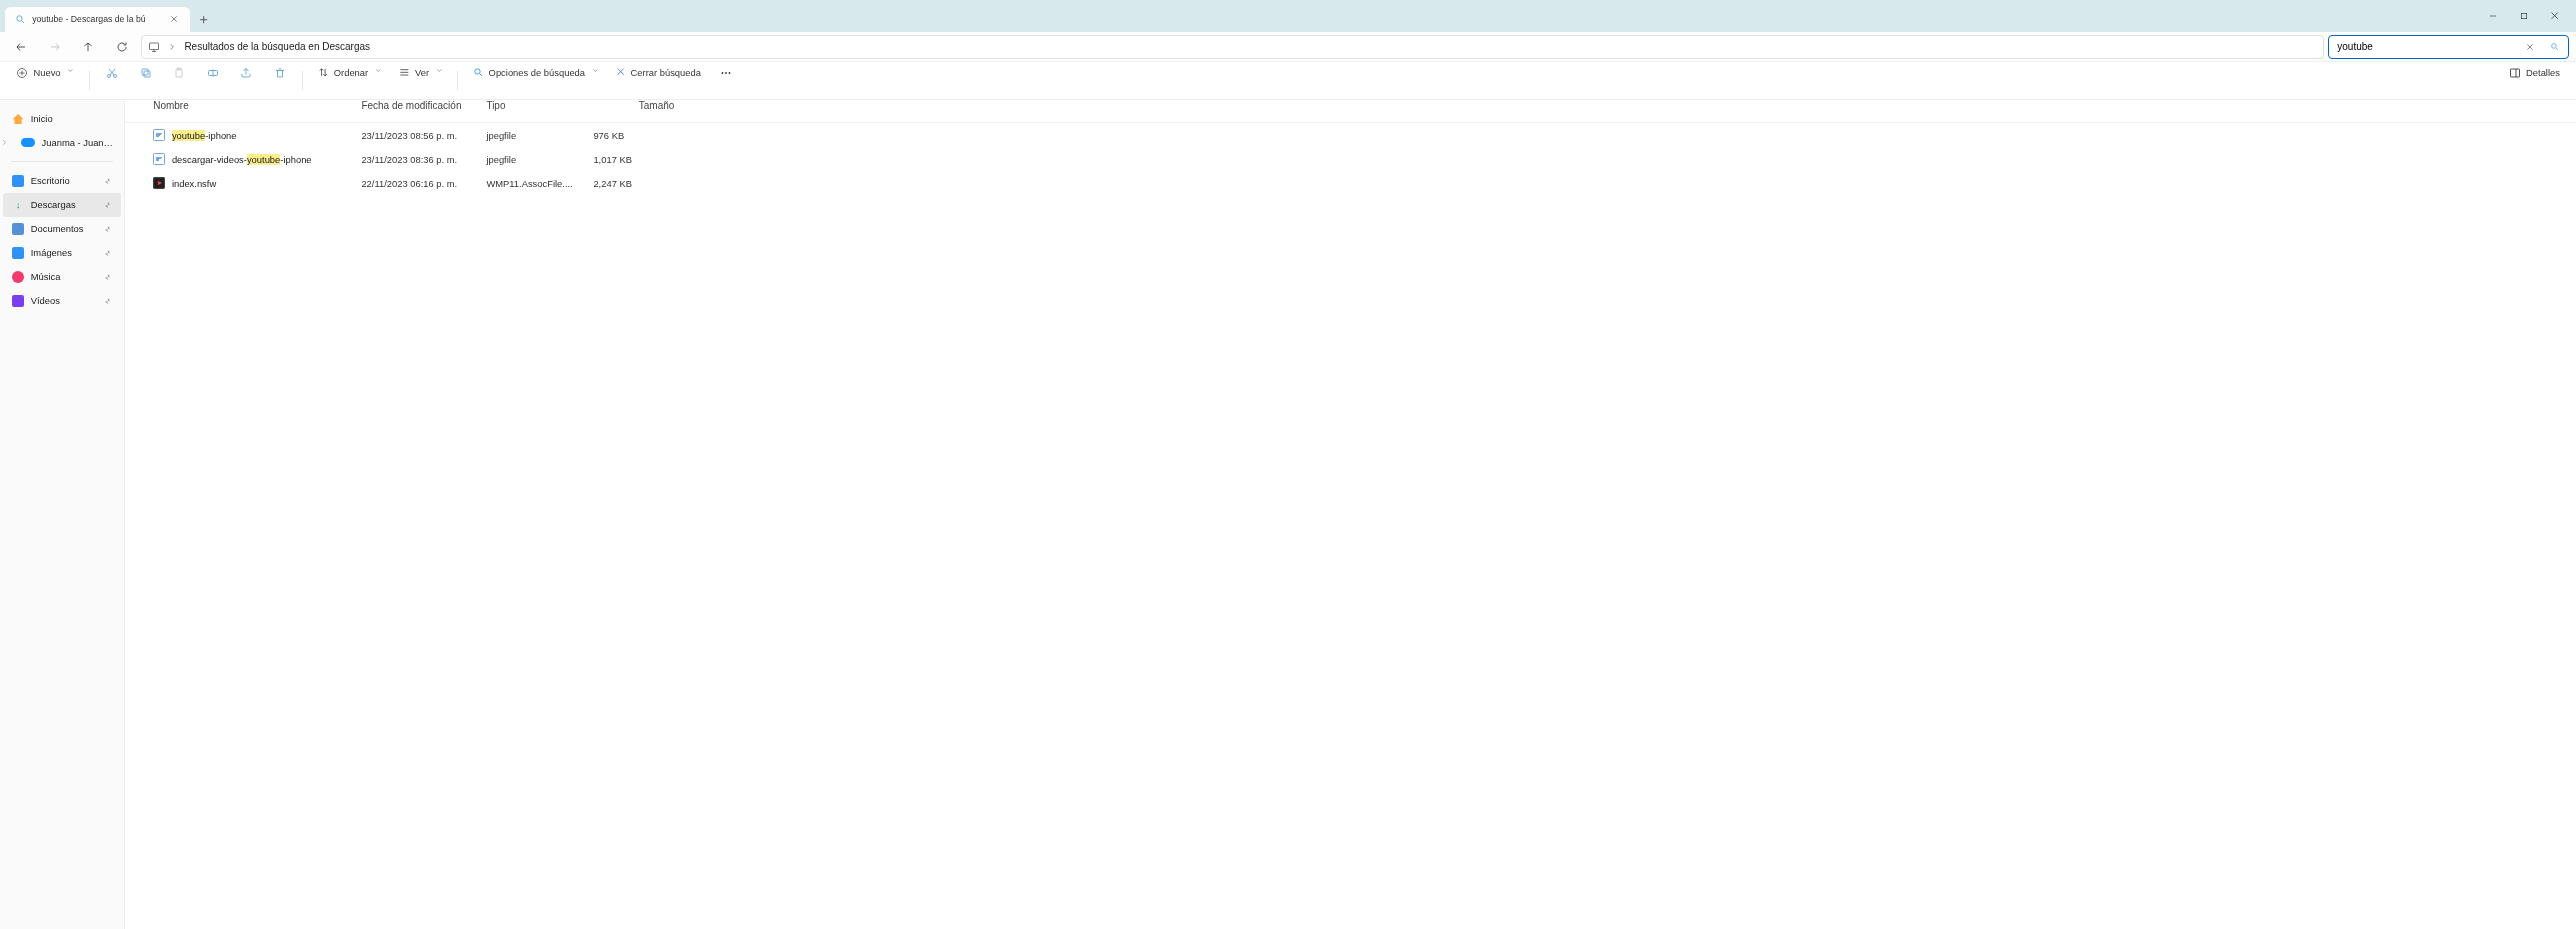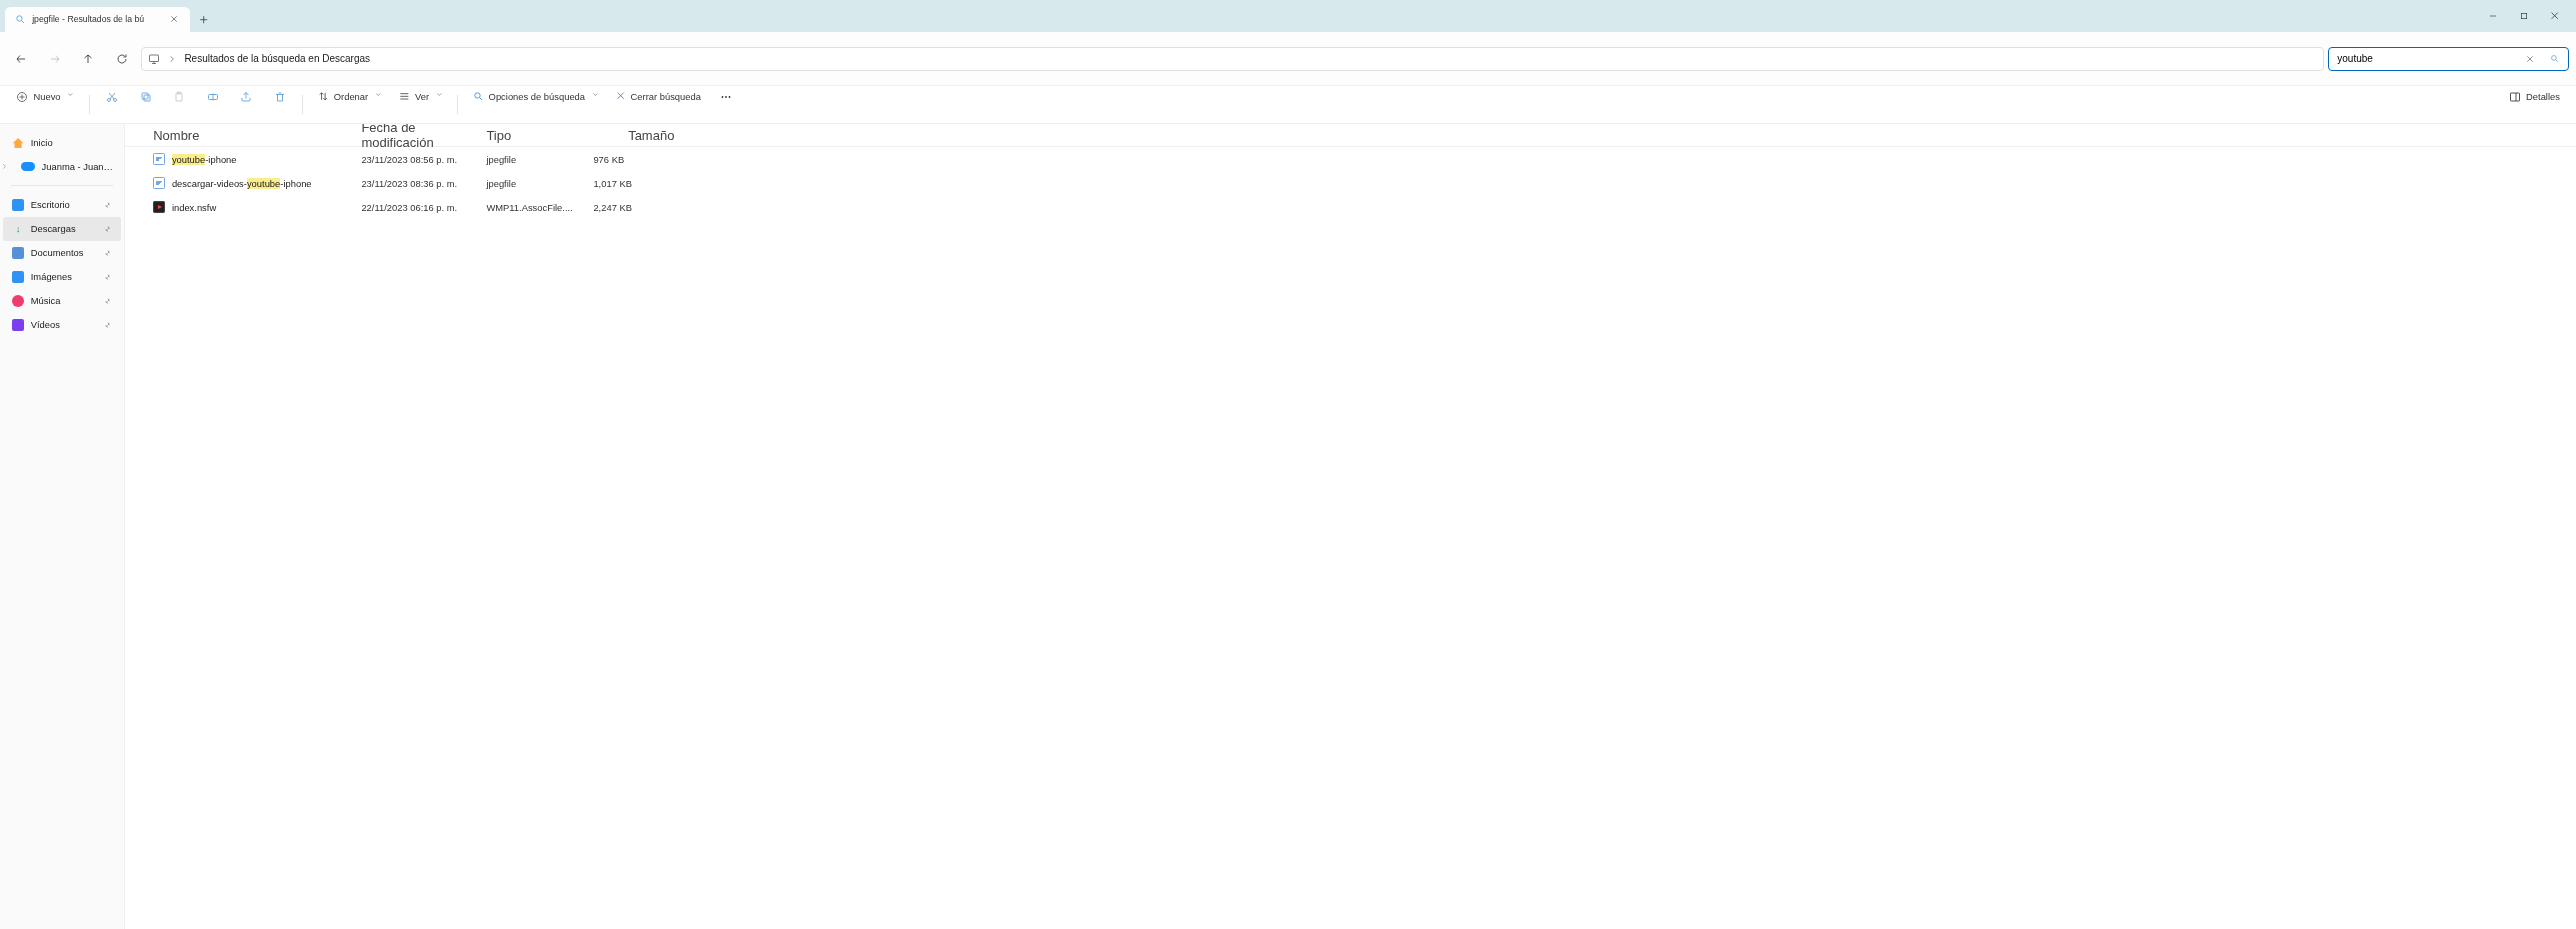--- a/index.html
+++ b/index.html
@@ -30,21 +30,21 @@
 .tab .label { flex: 1; white-space: nowrap; overflow: hidden; text-overflow: ellipsis; font-size: 8.7px; }
 .tab .close { width: 13.4px; height: 13.4px; display: flex; align-items: center; justify-content: center; color: #555; border-radius: 2.7px; }
 .newtab {
   width: 27px; height: 25.5px; display: flex; align-items: center; justify-content: center; color: #333;
 }
 .titlebar-spacer { flex: 1; }
 .sys-btn { width: 31px; height: 32px; display: flex; align-items: center; justify-content: center; color: #333; }
 
 
 .navbar {
-  height: 54px;
+  height: 30px;
   background: #fdfdfd;
   border-bottom: 0.7px solid #f0f0f0;
   display: flex;
   align-items: center;
   padding: 0 6.7px;
   gap: 4px;
 }
 .nav-btn {
   width: 29.5px; height: 27px; display: flex; align-items: center; justify-content: center; border-radius: 2.7px; color: #333;
 }
@@ -110,22 +110,22 @@
 .side-item .lbl { flex: 1; overflow: hidden; text-overflow: ellipsis; font-size: 9.4px; }
 .side-item.sel { background: #e8e8e8; font-weight: 400; }
 .side-sep { height: 0.7px; background: #e6e6e6; margin: 6.7px 10.7px; }
 .side-indent { padding-left: 4px; display: flex; align-items: center; gap: 2.7px; }
 .pin { width: 9.4px; color: #8a8a8a; display: flex; align-items: center; justify-content: center; }
 
 .content { flex: 1; display: flex; flex-direction: column; overflow: auto; position: relative; }
 
 
 .cols {
-  height: 23px; display: flex; align-items: center; padding: 0 13.4px;
-  border-bottom: 0.7px solid #f0f0f0; color: #444; font-size: 13px;
+  height: 23px; display: flex; align-items: flex-start; padding: 0 13.4px;
+  border-bottom: 0.7px solid #f0f0f0; color: #444; font-size: 10px;
 }
 .col-name { width: 223px; padding-left: 14.8px; }
 .col-date { width: 125px; position: relative; }
 .col-type { width: 107px; }
 .col-size { width: 81px; text-align: right; }
 .col-date .sort-caret { position: absolute; top: -1.3px; left: 50%; transform: translateX(-50%); color: #777; }
 
 
 .group-h { display: flex; align-items: center; gap: 5.4px; padding: 6.7px 10.7px 4px 10.7px; color: #444; font-size: 10px; }
 .row {
@@ -169,21 +169,21 @@
 <body>
 
 <div class="titlebar">
   <div class="tab">
     <span>
       <svg width="10.7" height="10.7" viewBox="0 0 24 24" fill="none" stroke="#5aa3e0" stroke-width="2">
           <circle cx="10" cy="10" r="6"></circle>
           <line x1="20" y1="20" x2="15" y2="15"></line>
         </svg>
     </span>
-    <span class="label">jpegfile - Resultados de la bú</span>
+    <span class="label">youtube - Descargas de la bú</span>
     <span class="close">
       <svg width="8" height="8" viewBox="0 0 24 24" stroke="#444" stroke-width="2">
           <line x1="4" y1="4" x2="20" y2="20"></line>
           <line x1="20" y1="4" x2="4" y2="20"></line>
         </svg>
     </span>
   </div>
   <div class="newtab">
     <svg width="9.4" height="9.4" viewBox="0 0 24 24" stroke="#333" stroke-width="2">
         <line x1="12" y1="3" x2="12" y2="21"></line>

